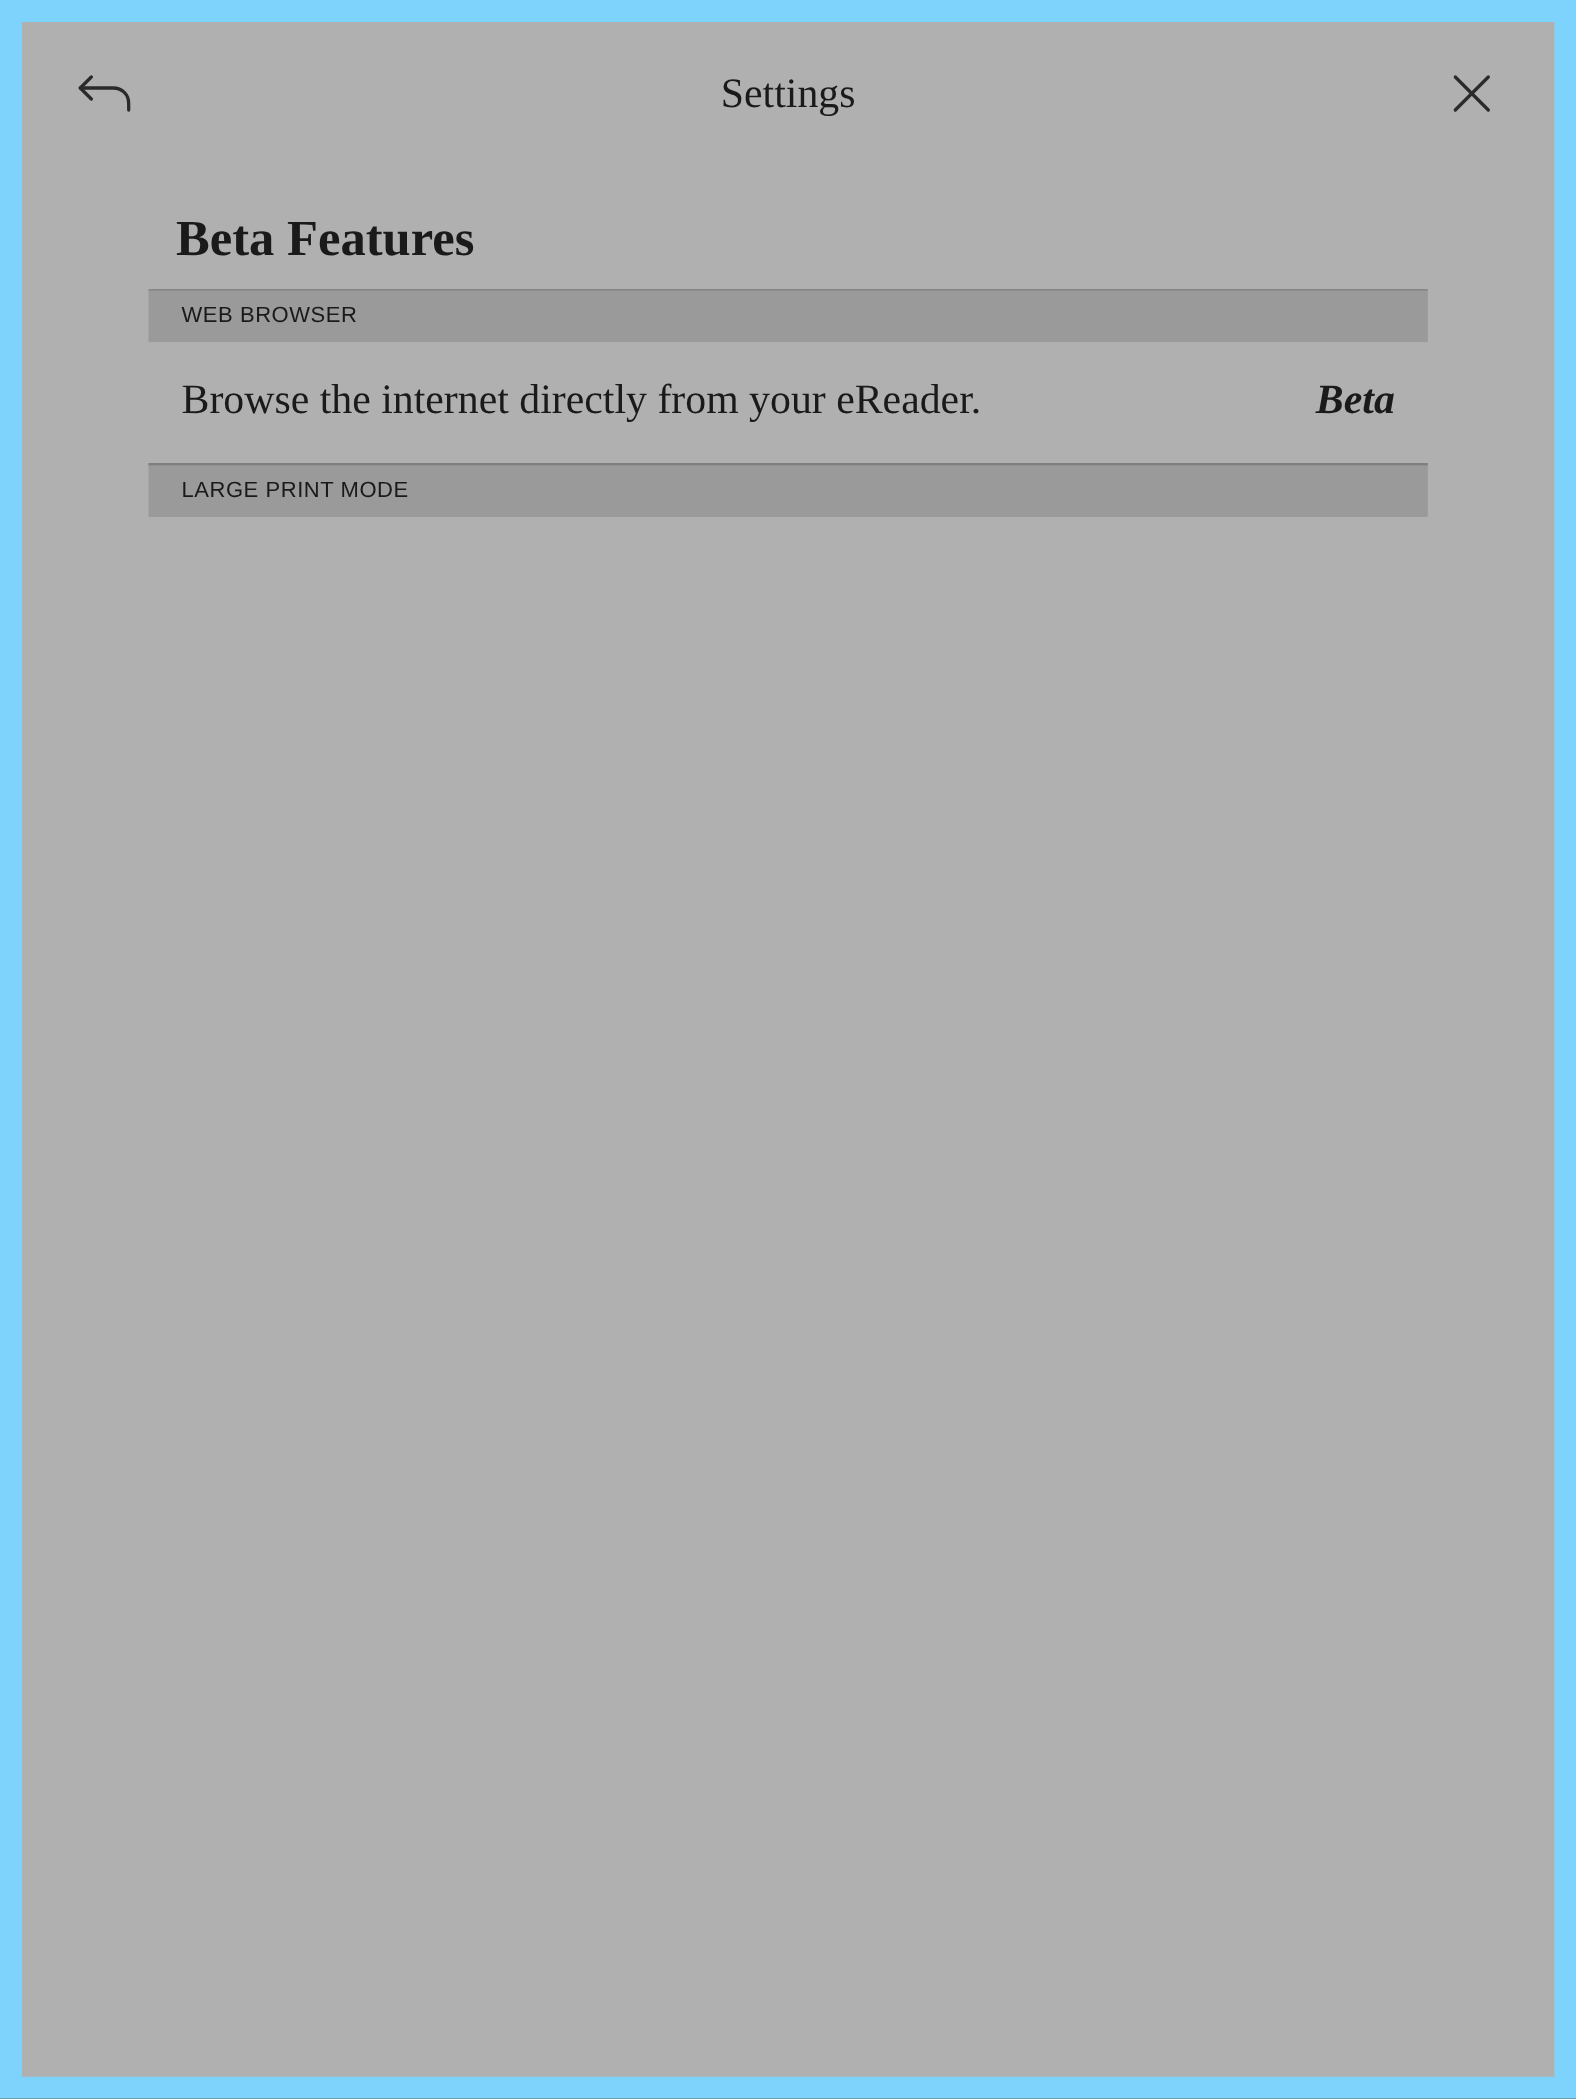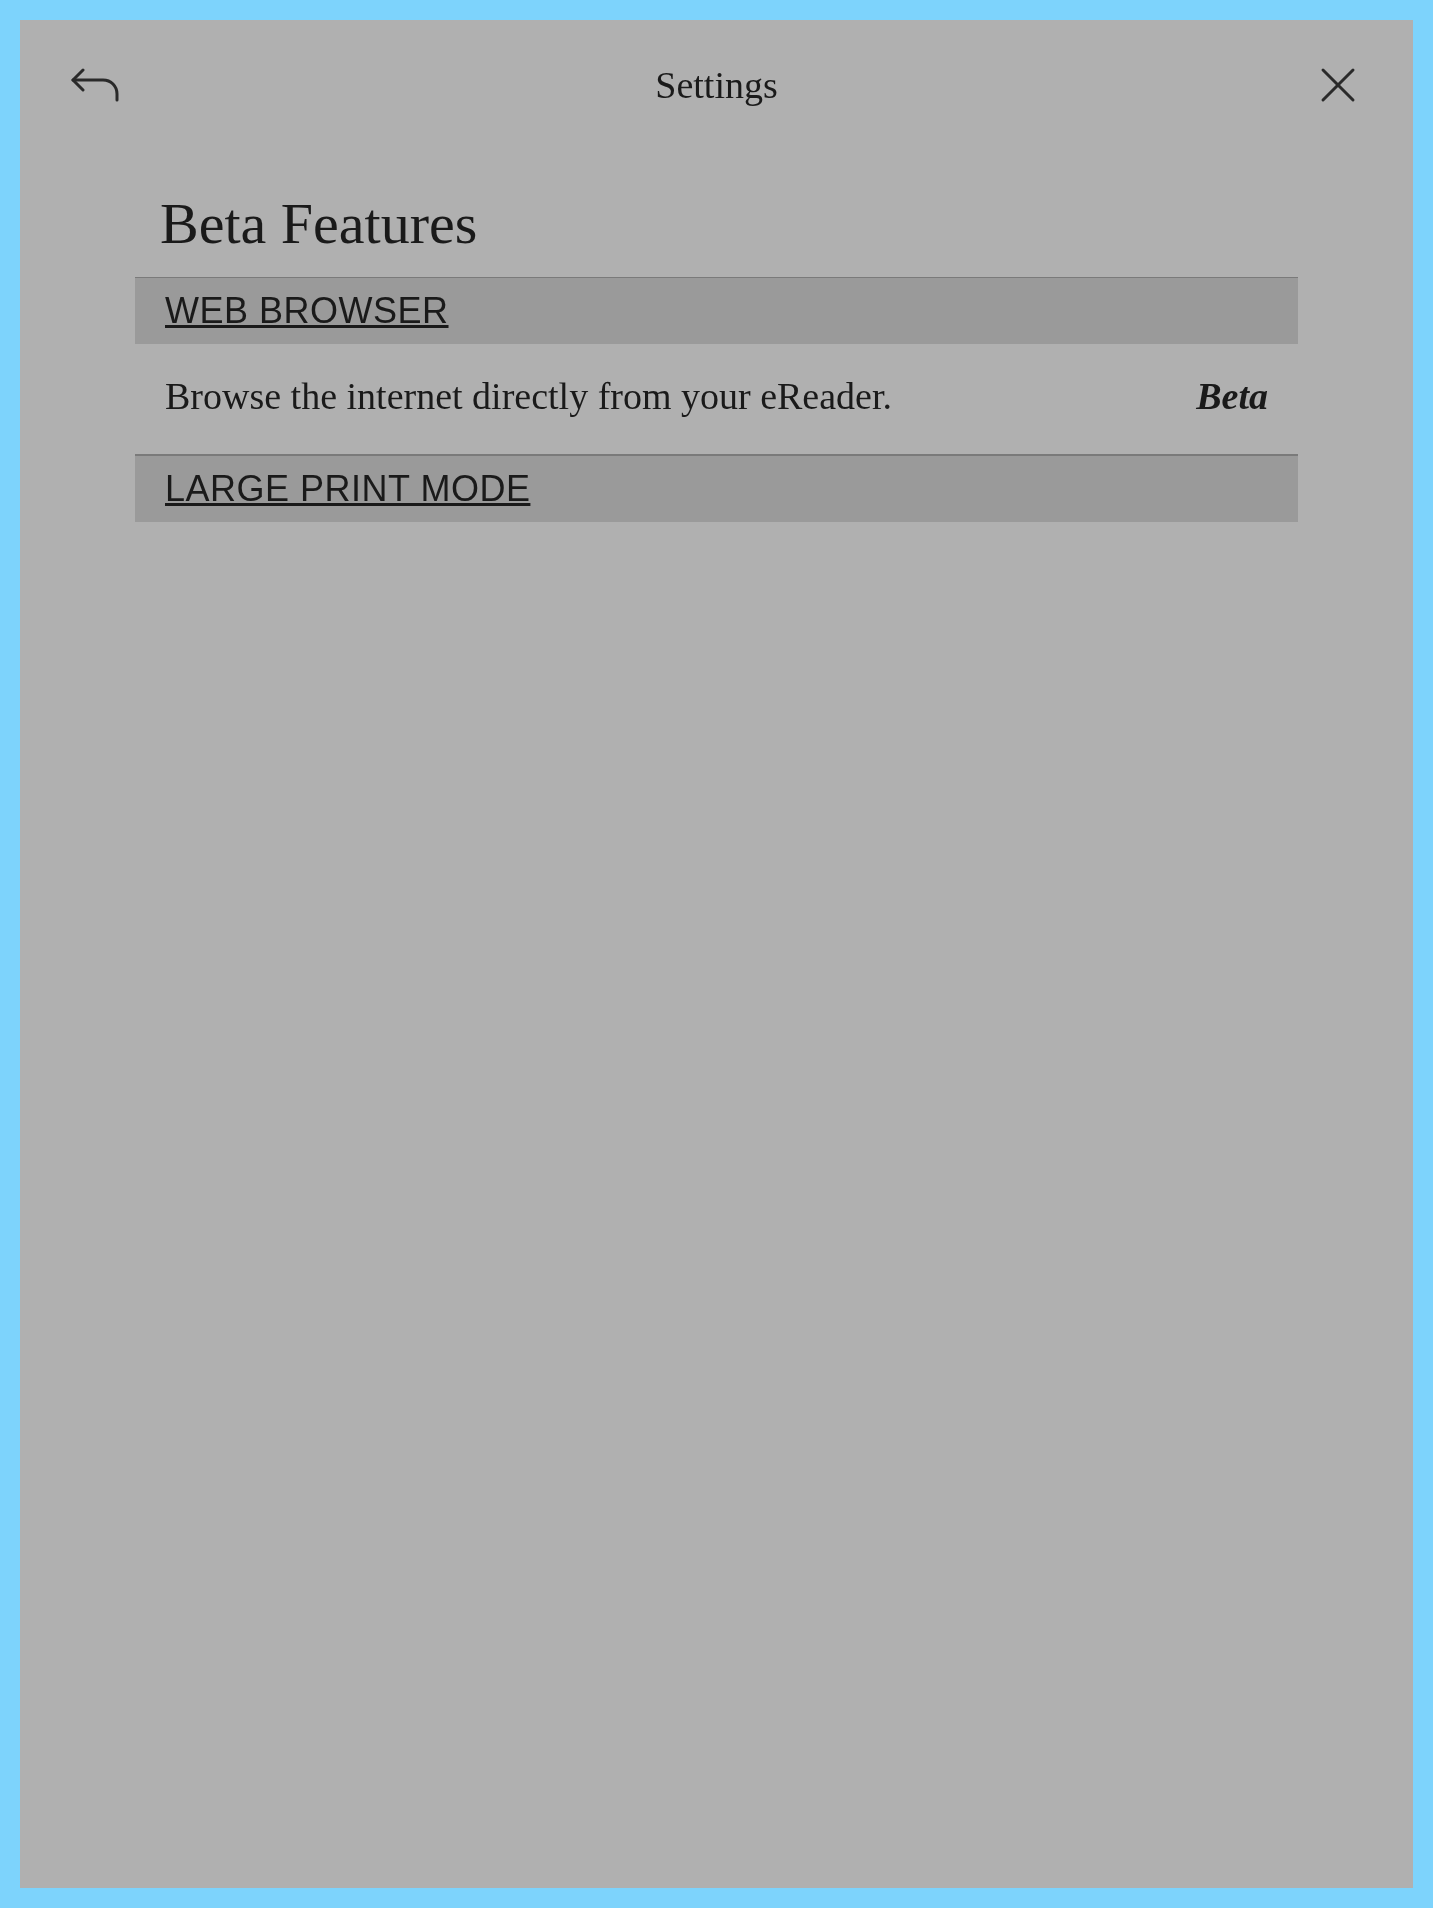--- a/index.html
+++ b/index.html
@@ -61,42 +61,41 @@
       cursor: pointer;
     }
     .close-button svg {
       width: 36px;
       height: 36px;
     }
     .content {
       padding: 50px 0 0 0;
     }
     .page-title {
-      font-size: 58px;
-      font-weight: normal;
+      font-size: 46px;
+      font-weight: bold;
       color: #1a1a1a;
       padding: 0 140px 20px 140px;
     }
     .page-description {
       font-size: 38px;
       color: #1a1a1a;
       line-height: 1.35;
       padding: 0 140px 25px 150px;
     }
     .section-header {
       background: #9a9a9a;
       border-top: 1px solid #7a7a7a;
       padding: 12px 30px;
       margin: 0 115px;
       font-family: Arial, Helvetica, sans-serif;
-      font-size: 36px;
+      font-size: 20px;
       font-weight: normal;
       letter-spacing: 0.5px;
       color: #1a1a1a;
-      text-decoration: underline;
     }
     .section-row {
       display: flex;
       align-items: center;
       justify-content: space-between;
       padding: 30px 30px 36px 30px;
       margin: 0 115px;
     }
     .web-browser-section {
       border-bottom: 1px solid #7a7a7a;

